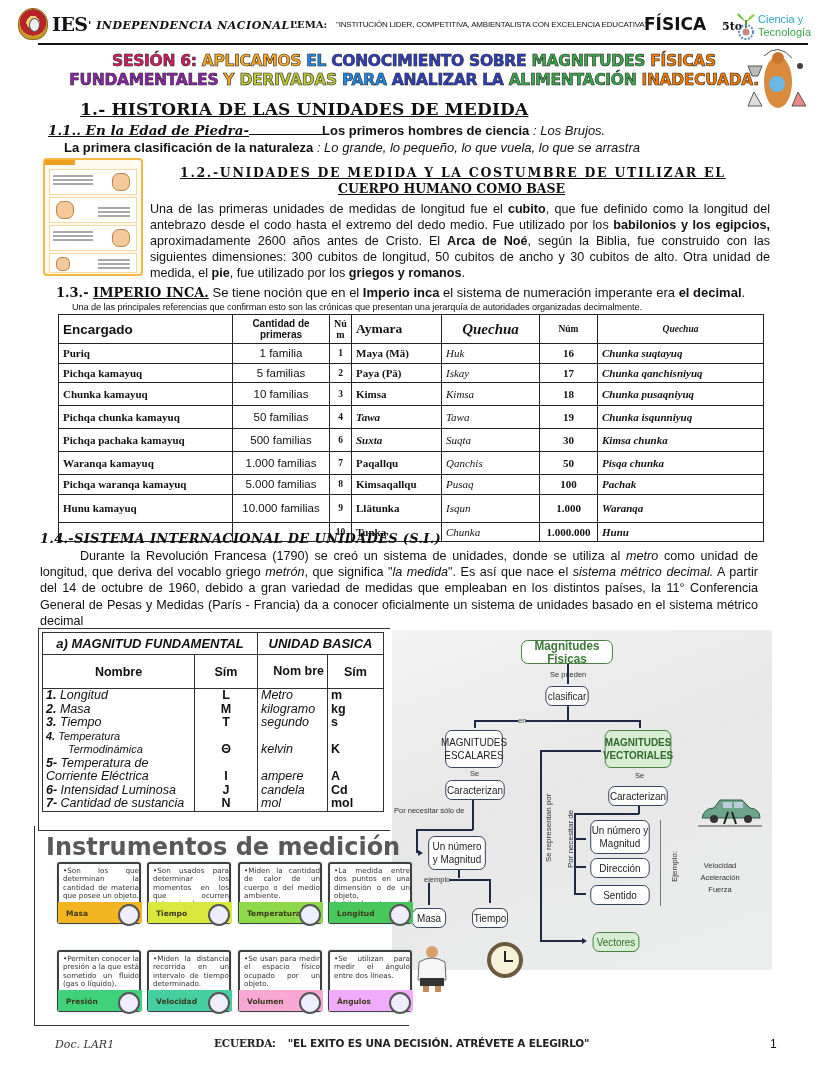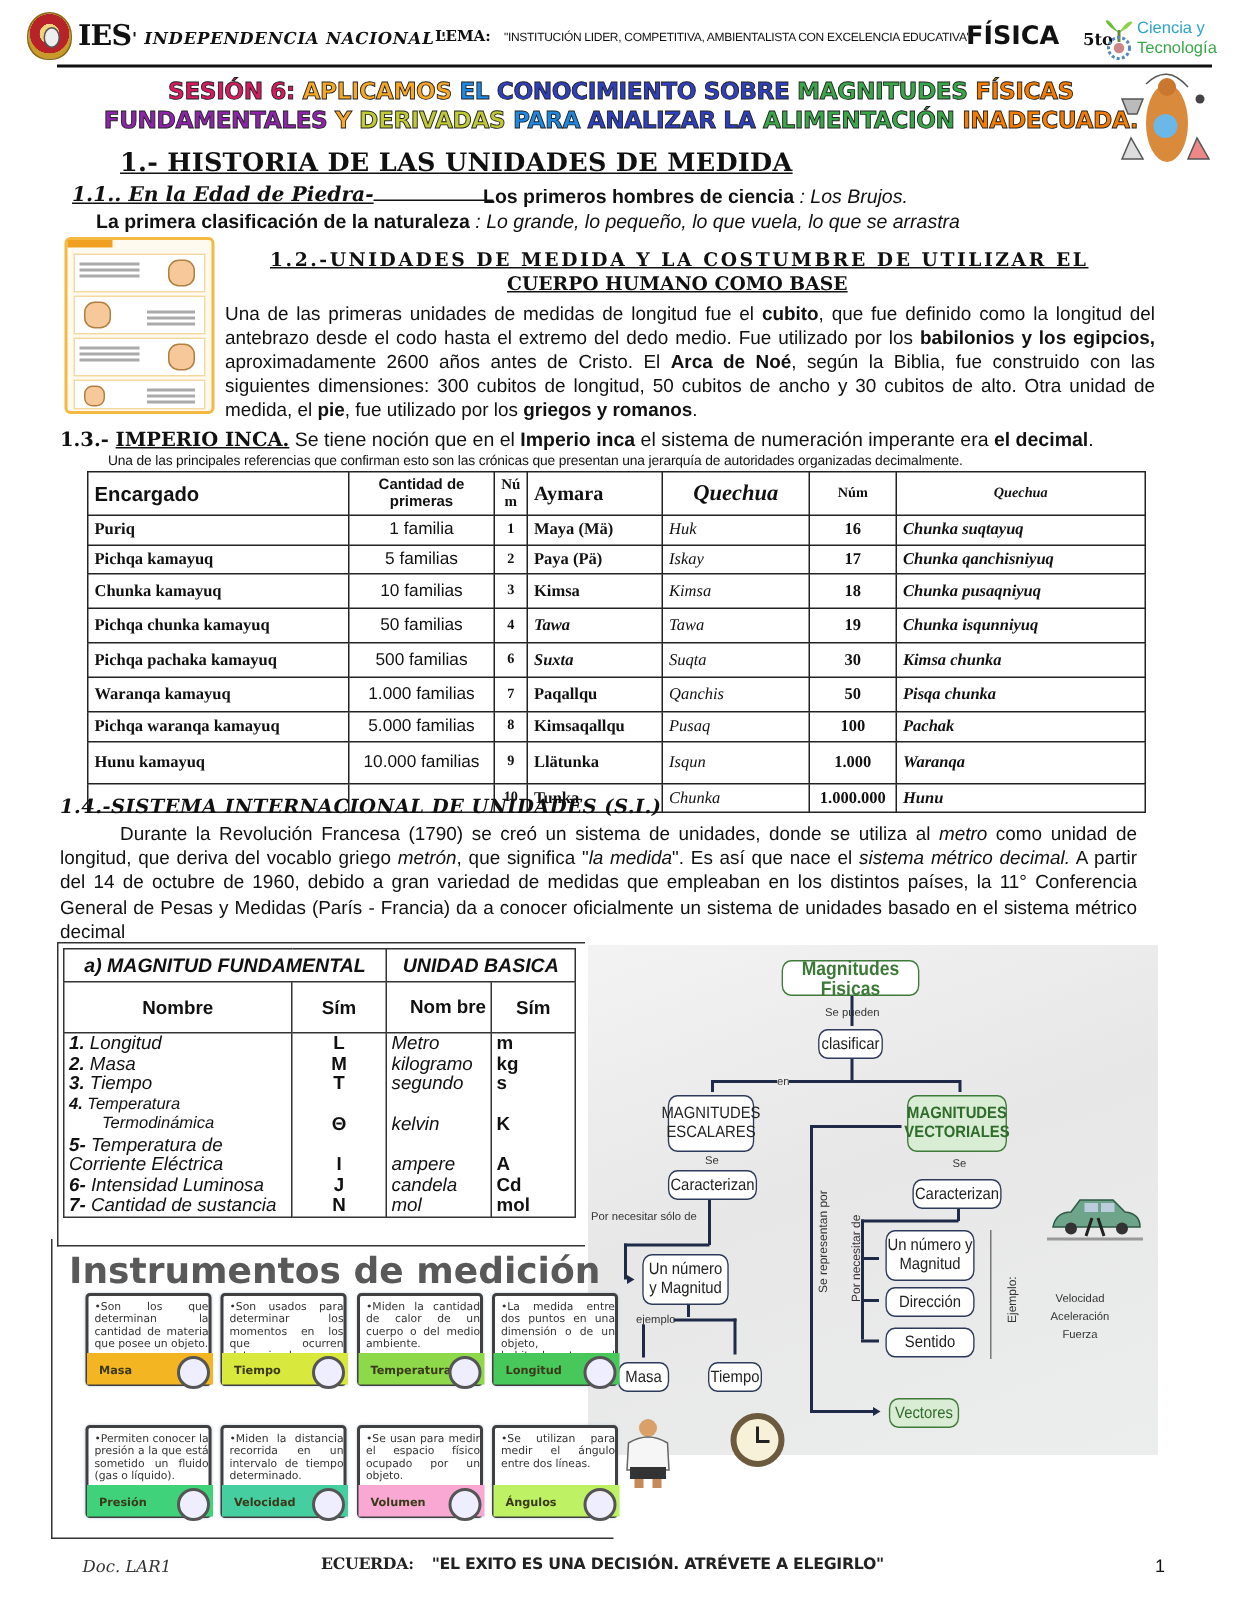--- a/index.html
+++ b/index.html
@@ -41,21 +41,21 @@
   .body-card .strip { position: absolute; left: 0; top: 0; width: 30px; height: 5px; background: #f0a020; }
   .body-card .cell { position: absolute; left: 4px; width: 88px; height: 26px; border: 1px solid #f3d9a0; background: #fff; }
   .body-card .txt { position: absolute; left: 3px; top: 5px; width: 40px; height: 2px; background: #aaa; box-shadow: 0 4px 0 #aaa, 0 8px 0 #aaa; }
   .body-card .ico { position: absolute; right: 6px; top: 3px; width: 18px; height: 18px; border-radius: 40%; background: #f7c99a; border: 1px solid #b08040; }
 
   .h12a { left: 180px; top: 165px; font-family: "DejaVu Serif", serif; font-weight: bold; font-size: 12.5px; text-decoration: underline; letter-spacing: 1.7px; white-space: nowrap; }
   .h12b { left: 338px; top: 181px; font-family: "DejaVu Serif", serif; font-weight: bold; font-size: 12.5px; text-decoration: underline; }
   .para12 { left: 150px; top: 201px; width: 620px; font-size: 12.6px; line-height: 16px; text-align: justify; }
 
   
-  .h13 { left: 40px; top: 285px; font-size: 13px; }
+  .h13 { left: 56px; top: 285px; font-size: 13px; }
   .h13 .t { font-family: "DejaVu Serif", serif; font-weight: bold; }
   .h13 .u { text-decoration: underline; }
   .note13 { left: 72px; top: 302px; font-size: 9.2px; letter-spacing: -0.1px; }
 
   table.inca { position: absolute; left: 58px; top: 314px; width: 706px; border-collapse: collapse; font-family: "Liberation Serif", serif; }
   table.inca td, table.inca th { border: 1px solid #222; padding: 0 4px; font-size: 11px; height: 19.5px; vertical-align: middle; }
   table.inca th { font-weight: bold; }
   .c-enc { width: 174px; font-weight: bold; margin-left: 15px; }
   .c-cant { width: 97px; text-align: center; font-family: "Liberation Sans", sans-serif; font-size: 11.5px !important; }
   .c-num { width: 22px; text-align: center; font-weight: bold; font-size: 9.5px !important; }
@@ -480,21 +480,21 @@
     </div>
     <div class="card" style="left: 238px; top: 950px;">
       <div class="desc">•Se usan para medir el espacio físico ocupado por un objeto.</div>
       <div class="band" style="background: #f9a8d4;">
         <div class="name">Volumen</div>
         <div class="tool"></div>
       </div>
     </div>
     <div class="card" style="left: 328px; top: 950px;">
       <div class="desc">•Se utilizan para medir el ángulo entre dos líneas.</div>
-      <div class="band" style="background: #bef264;">
+      <div class="band" style="background: #f0abfc;">
         <div class="name">Ángulos</div>
         <div class="tool"></div>
       </div>
     </div>
   </div>
 
 <div class="abs footer-doc">Doc. LAR1</div>
 <div class="abs footer-quote"><span class="q-lbl">ECUERDA:</span><span>"EL EXITO ES UNA DECISIÓN. ATRÉVETE A ELEGIRLO"</span></div>
 <div class="abs page-num">1</div>
 

